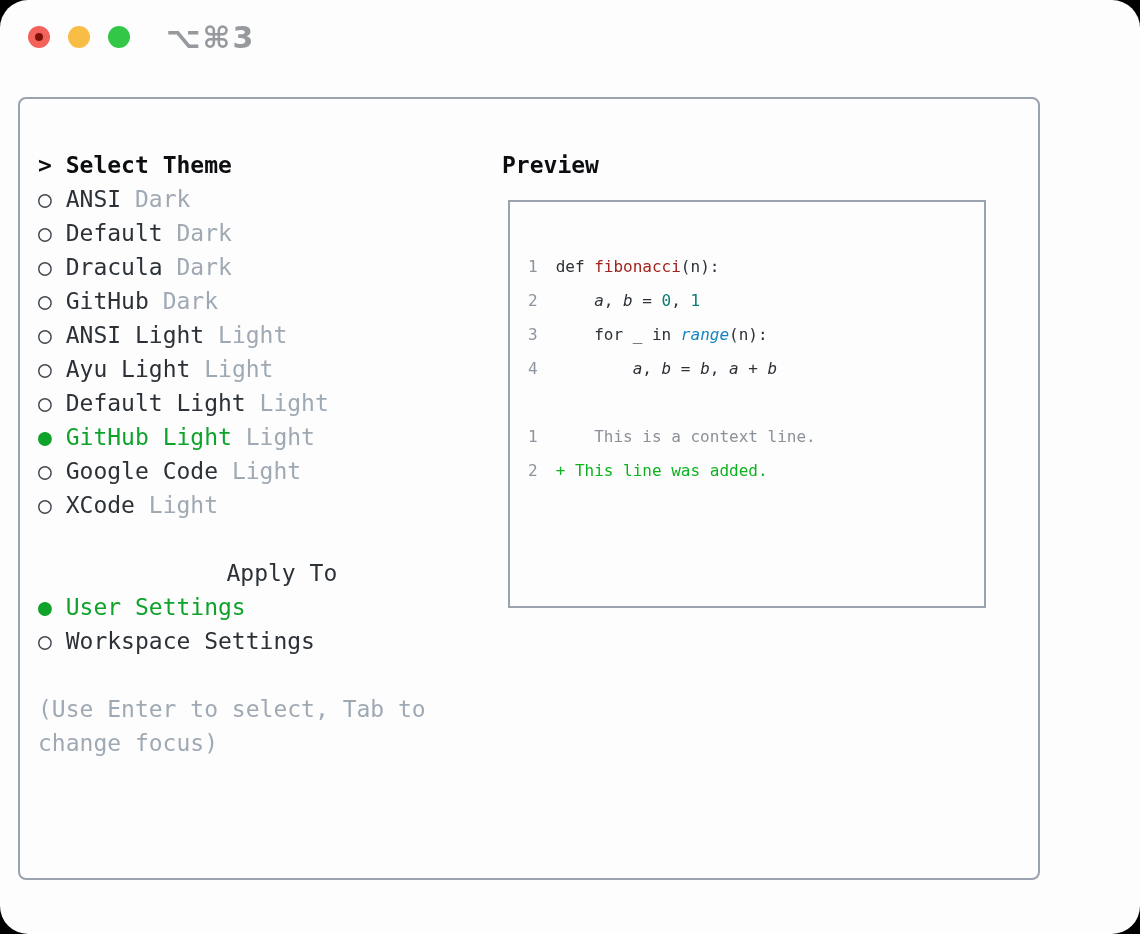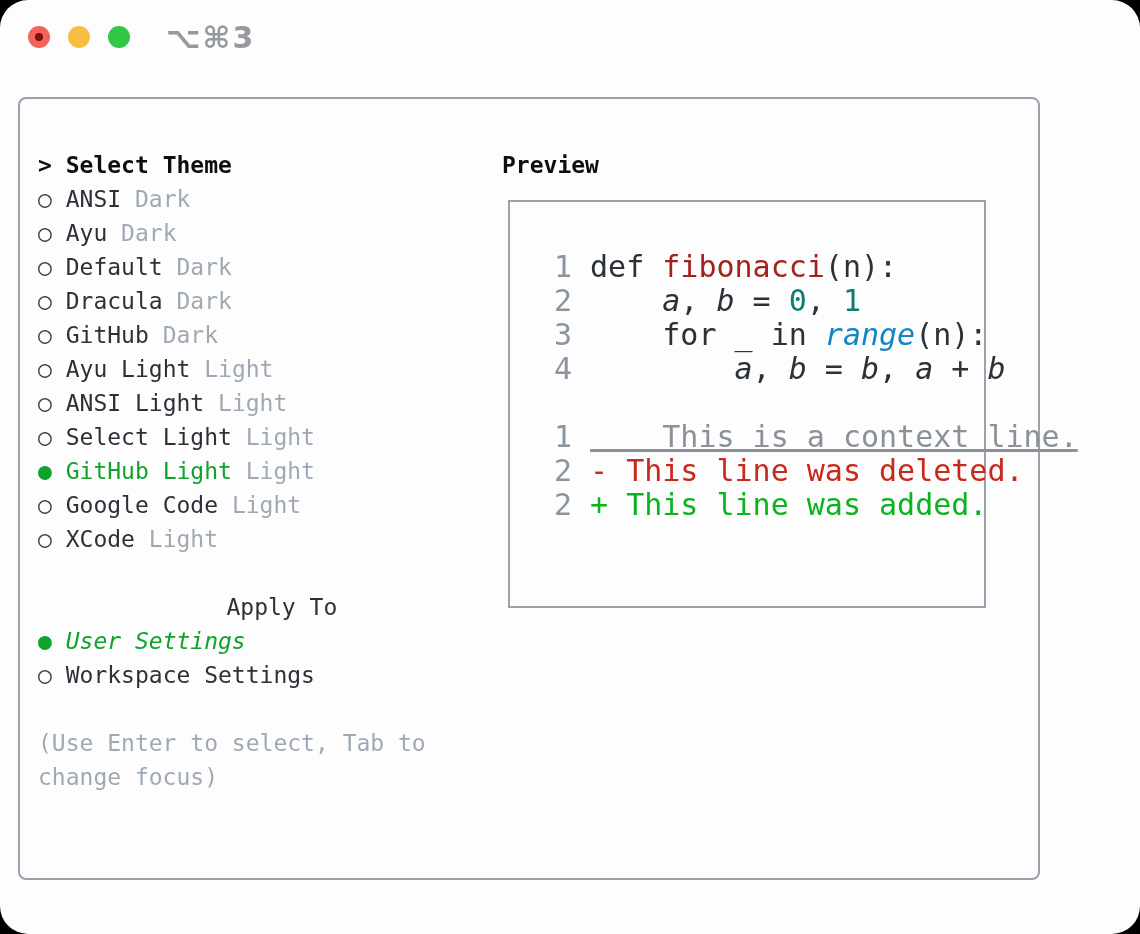--- a/index.html
+++ b/index.html
@@ -33,35 +33,35 @@
   .row{height:34px;line-height:34px;font-size:23px;white-space:pre;color:var(--text);}
   .left-col{position:absolute;left:18px;top:49px;width:460px;}
   .hdr{font-weight:bold;color:var(--header);}
   .bullet{color:var(--circle);}
   .bullet.sel{color:var(--accent-green);}
   .tname{color:var(--text);margin-top:44px;}
   .tname.sel{color:var(--accent-green);}
   .badge{color:var(--badge);}
   .apply-hdr{color:var(--text);text-align:center;}
   .opt-label{color:var(--text);}
-  .opt-label.sel{color:var(--accent-green);font-style:italic;}
+  .opt-label.sel{color:var(--accent-green);}
   .hint{color:var(--hint);}
 
   
   .preview-hdr{position:absolute;left:482px;top:49px;}
   .preview-box{position:absolute;left:488px;top:101px;width:478px;height:408px;box-sizing:border-box;
                border:2px solid var(--border);padding:48px 0 0 18px;background:var(--window-bg);}
-  .cline{height:34px;line-height:34px;font-size:30px;white-space:pre;margin-left:26px;}
+  .cline{height:34px;line-height:34px;font-size:16px;white-space:pre;}
   .ln{display:inline-block;width:1ch;margin-right:18px;color:var(--lineno);}
   .seg-plain{color:var(--text);}
   .seg-title{color:var(--title-red);}
   .seg-var{color:var(--text);font-style:italic;}
   .seg-num{color:var(--number-teal);}
   .seg-builtin{color:var(--builtin-blue);font-style:italic;}
-  .seg-context{color:var(--context);text-decoration:underline;}
+  .seg-context{color:var(--context);}
   .seg-deleted{color:var(--deleted-red);}
   .seg-added{color:var(--added-green);}
 </style>
 </head>
 <body>
 
 <div class="window">
   <div class="titlebar">
     <div class="traffic">
       <span class="tl red">
@@ -71,27 +71,26 @@
       <span class="tl green"></span>
     </div>
     <div class="tb-title">⌥⌘3</div>
   </div>
 
   <div class="panel">
     <div class="left-col">
       <div class="row hdr"><span>&gt;</span><span> </span><span>Select Theme</span></div>
       <div id="theme-list">
           <div class="row theme-item"><span class="bullet">○</span><span class="tname"> ANSI</span><span class="badge"> Dark</span></div>
-          <div class="row theme-item"><span class="bullet">○</span><span class="tname"> Ayu</span><span class="badge"> Dark</span></div>
           <div class="row theme-item"><span class="bullet">○</span><span class="tname"> Default</span><span class="badge"> Dark</span></div>
           <div class="row theme-item"><span class="bullet">○</span><span class="tname"> Dracula</span><span class="badge"> Dark</span></div>
           <div class="row theme-item"><span class="bullet">○</span><span class="tname"> GitHub</span><span class="badge"> Dark</span></div>
+          <div class="row theme-item"><span class="bullet">○</span><span class="tname"> ANSI Light</span><span class="badge"> Light</span></div>
           <div class="row theme-item"><span class="bullet">○</span><span class="tname"> Ayu Light</span><span class="badge"> Light</span></div>
-          <div class="row theme-item"><span class="bullet">○</span><span class="tname"> ANSI Light</span><span class="badge"> Light</span></div>
-          <div class="row theme-item"><span class="bullet">○</span><span class="tname"> Select Light</span><span class="badge"> Light</span></div>
+          <div class="row theme-item"><span class="bullet">○</span><span class="tname"> Default Light</span><span class="badge"> Light</span></div>
           <div class="row theme-item"><span class="bullet sel">●</span><span class="tname sel"> GitHub Light</span><span class="badge"> Light</span></div>
           <div class="row theme-item"><span class="bullet">○</span><span class="tname"> Google Code</span><span class="badge"> Light</span></div>
           <div class="row theme-item"><span class="bullet">○</span><span class="tname"> XCode</span><span class="badge"> Light</span></div>
         </div>
       <div class="row"> </div>
       <div class="row apply-hdr"><span>  </span><span>Apply To</span></div>
       <div id="apply-list">
           <div class="row apply-item"><span class="bullet sel">●</span><span class="opt-label sel"> User Settings</span></div>
           <div class="row apply-item"><span class="bullet">○</span><span class="opt-label"> Workspace Settings</span></div>
         </div>
@@ -104,18 +103,17 @@
 
     <div class="row hdr preview-hdr">Preview</div>
     <div class="preview-box">
       <div id="preview-lines">
           <div class="cline"><span class="ln">1</span><span class="seg-plain">def </span><span class="seg-title">fibonacci</span><span class="seg-plain">(n):</span></div>
           <div class="cline"><span class="ln">2</span><span class="seg-plain">    </span><span class="seg-var">a</span><span class="seg-plain">, </span><span class="seg-var">b</span><span class="seg-plain"> = </span><span class="seg-num">0</span><span class="seg-plain">, </span><span class="seg-num">1</span></div>
           <div class="cline"><span class="ln">3</span><span class="seg-plain">    for _ in </span><span class="seg-builtin">range</span><span class="seg-plain">(n):</span></div>
           <div class="cline"><span class="ln">4</span><span class="seg-plain">        </span><span class="seg-var">a</span><span class="seg-plain">, </span><span class="seg-var">b</span><span class="seg-plain"> = </span><span class="seg-var">b</span><span class="seg-plain">, </span><span class="seg-var">a</span><span class="seg-plain"> + </span><span class="seg-var">b</span></div>
           <div class="cline"><span class="ln"></span></div>
           <div class="cline"><span class="ln">1</span><span class="seg-context">    This is a context line.</span></div>
-          <div class="cline"><span class="ln">2</span><span class="seg-deleted">- This line was deleted.</span></div>
           <div class="cline"><span class="ln">2</span><span class="seg-added">+ This line was added.</span></div>
         </div>
     </div>
   </div>
 </div>
 
 </body></html>

